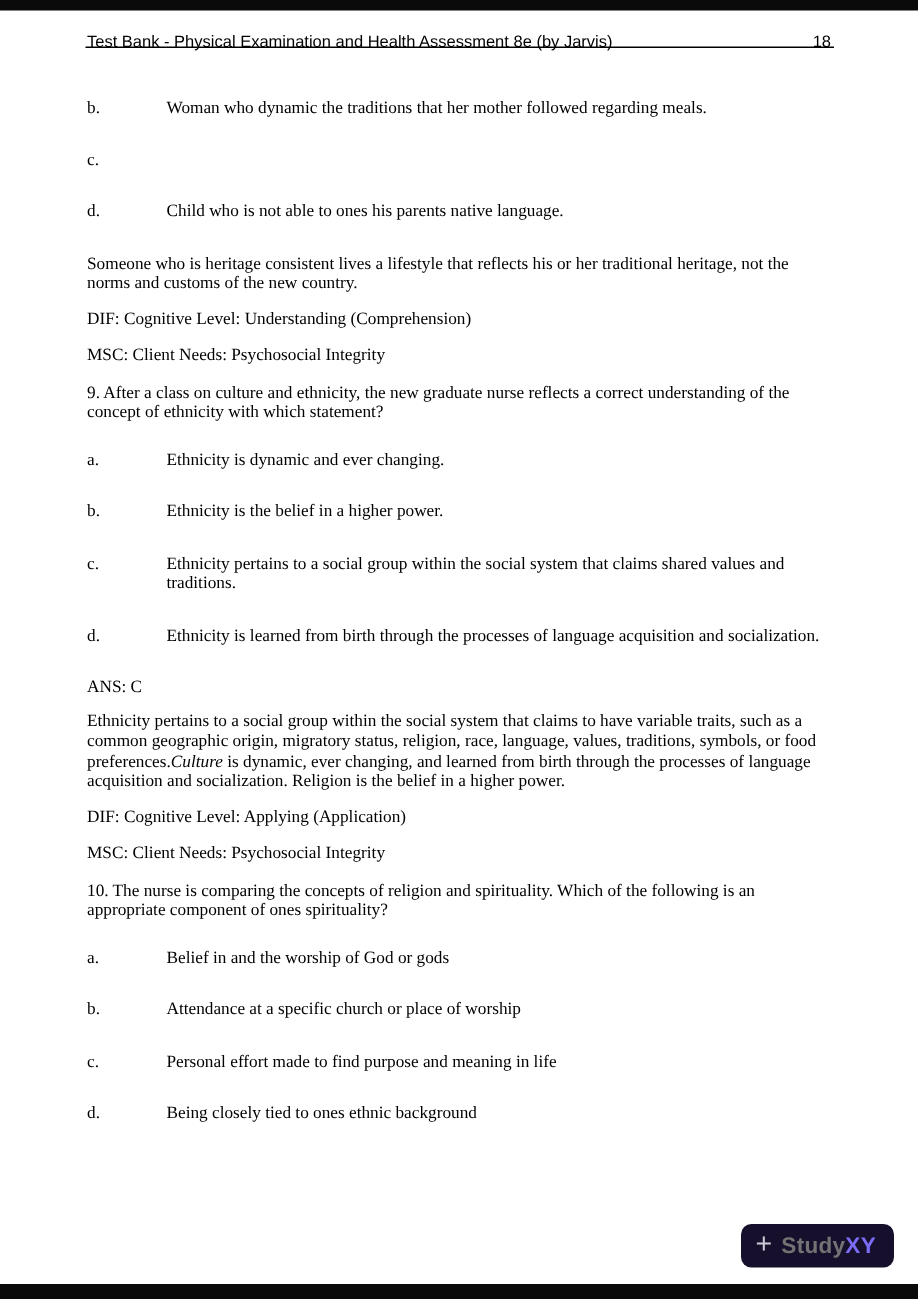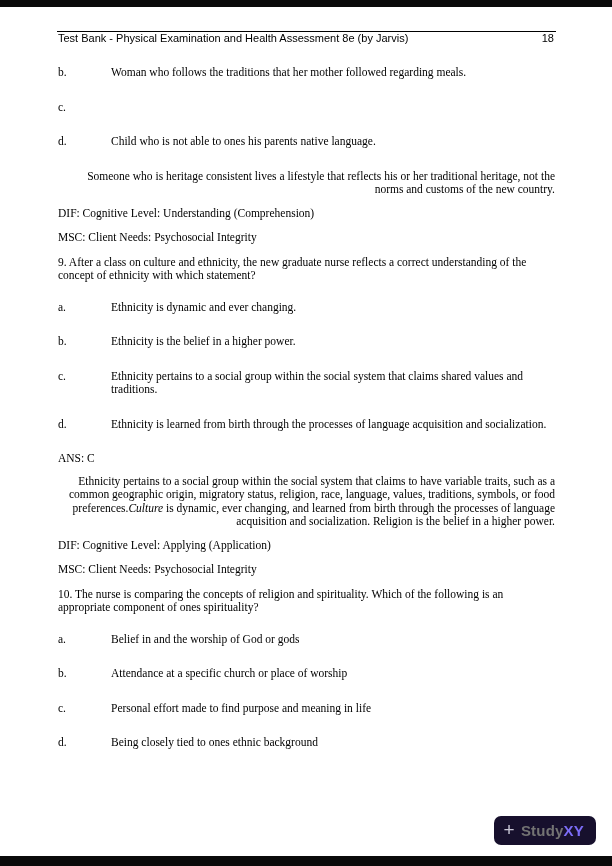--- a/index.html
+++ b/index.html
@@ -18,40 +18,40 @@
     position: absolute; top: 0; left: 0; right: 0;
     height: 7px; background: #0a0a0a;
   }
   .bottom-bar {
     position: absolute; bottom: 0; left: 0; right: 0;
     height: 10px; background: #0a0a0a;
   }
   .hdr {
     position: absolute; top: 7px; left: 0; right: 0;
     display: flex; justify-content: space-between; align-items: flex-end;
-    padding: 24px 58px 0 58px;
+    padding: 14px 58px 0 58px;
     font-family: "Liberation Sans", sans-serif;
     font-size: 11px;
     line-height: 14px;
     text-align: center;
   }
   .hdr-rule {
     position: absolute; top: 31px; left: 57px; right: 56px;
     height: 1px; background: #000000;
   }
   .content {
     position: absolute; top: 30px; left: 0; right: 0;
     padding: 36px 57px 0 58px;
     font-size: 11.5px;
     line-height: 13.5px;
   }
   .para { margin: 0 0 11px 0; }
   .ans  { margin: 0 0 9px 0; }
   .stem { margin: 0 0 18px 0; }
-  .gap-after { margin-bottom: 10px; text-align: right; }
+  .gap-after { margin-bottom: 10px; }
   .opt { display: flex; margin: 0 0 21px 0; }
   .opt-letter { flex: none; width: 53px; }
   .opt-text { flex: 1; }
   .italic { font-style: italic; }
   .brand {
     position: absolute; right: 16px; bottom: 21px;
     height: 29px;
     background: #17102d;
     border-radius: 7px;
     display: flex; align-items: center;
@@ -82,21 +82,21 @@
   <header class="hdr">
     <span>Test Bank - Physical Examination and Health Assessment 8e (by Jarvis)</span>
     <span>18</span>
   </header>
   <div class="hdr-rule"></div>
 
   <main class="content">
 
     <div class="opt">
       <span class="opt-letter">b.</span>
-      <span class="opt-text">Woman who follows the traditions that her mother followed regarding meals.</span>
+      <span class="opt-text">Woman who dynamic the traditions that her mother followed regarding meals.</span>
     </div>
     <div class="opt">
       <span class="opt-letter">c.</span>
     </div>
     <div class="opt">
       <span class="opt-letter">d.</span>
       <span class="opt-text">Child who is not able to ones his parents native language.</span>
     </div>
 
     <p class="para gap-after">Someone who is heritage consistent lives a lifestyle that reflects his or her traditional heritage, not the norms and customs of the new country.</p>

